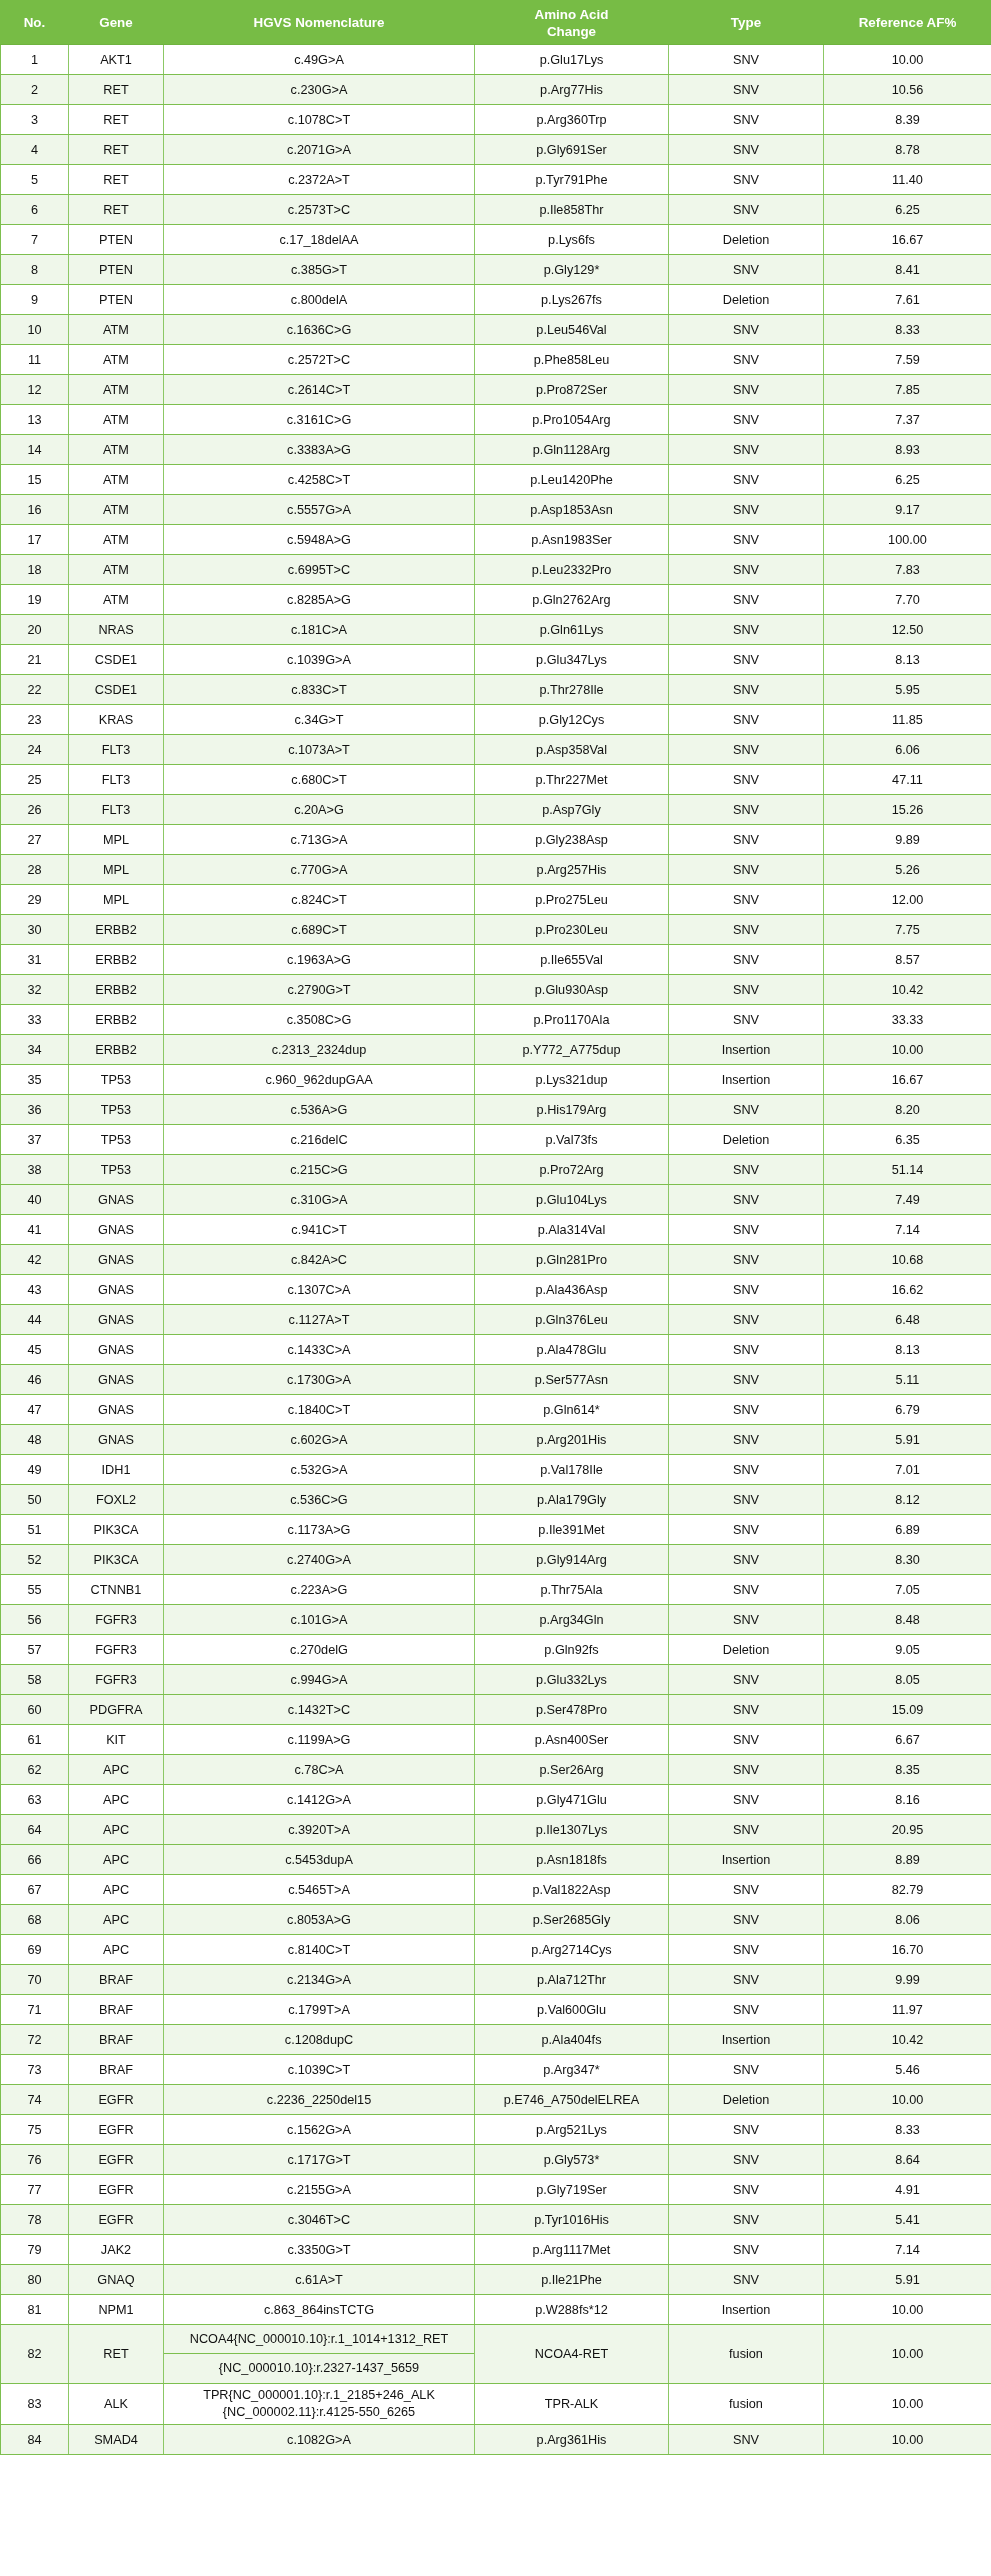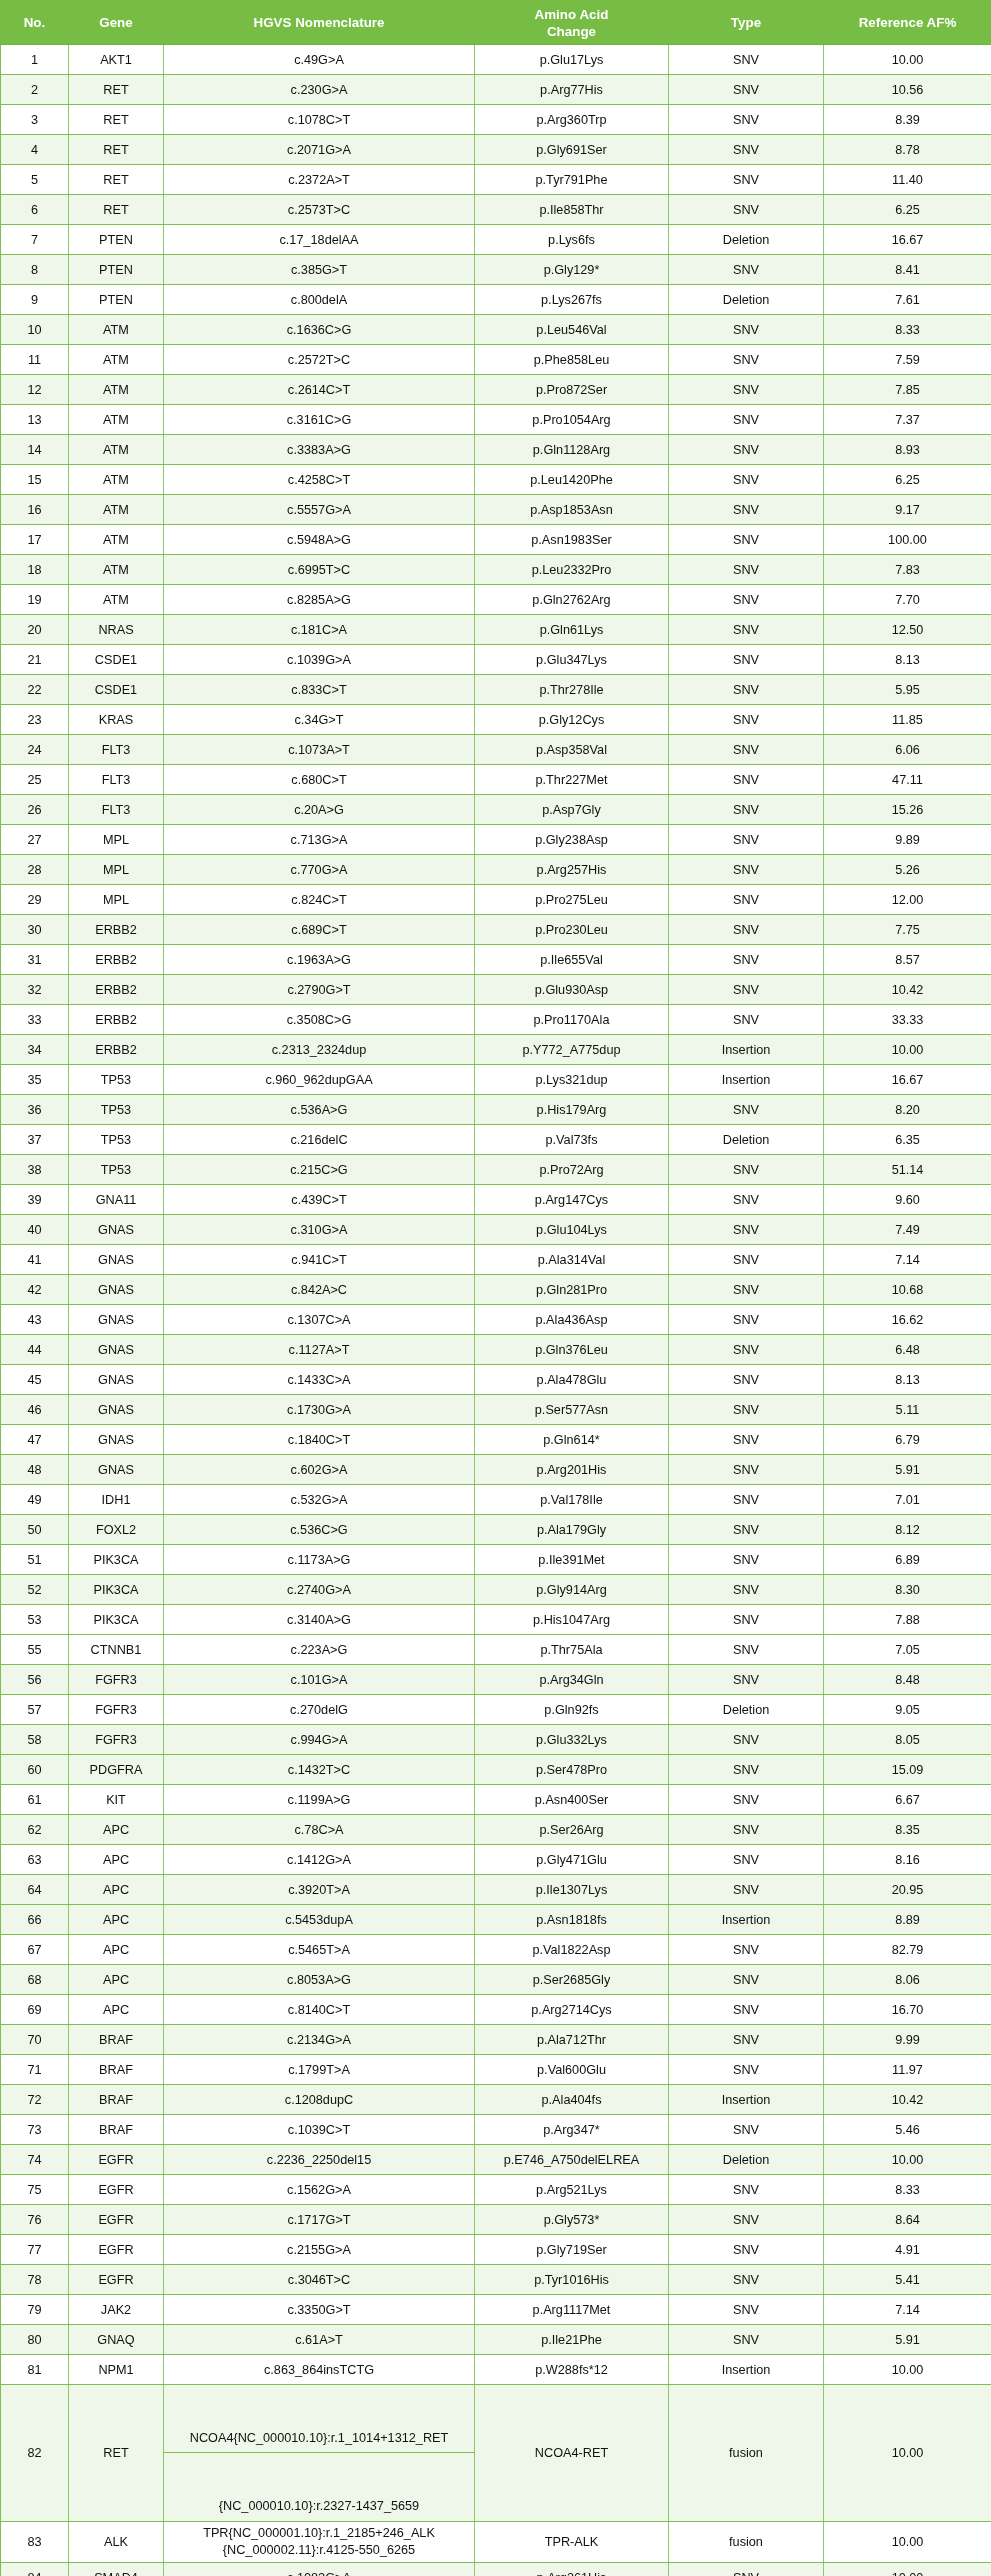--- a/index.html
+++ b/index.html
@@ -56,21 +56,20 @@
     tbody tr.even td { background: #eff7ea; }
     tbody tr.odd td { background: #ffffff; }
 
     td.hgvs-split {
       padding: 0;
     }
     .split-line {
       height: 29px;
       line-height: 29px;
       box-sizing: border-box;
-      margin-top: 39px;
     }
     .split-line.top {
       border-bottom: 1.4px solid #7dbf4e;
     }
     .two-line {
       line-height: 17px;
       white-space: normal;
     }
     tr.tall-82 td { height: 59px; }
     tr.tall-83 td { height: 41px; }
@@ -399,28 +398,20 @@
     <td>6.35</td>
   </tr>
       <tr class="even">
     <td>38</td>
     <td>TP53</td>
     <td>c.215C&gt;G</td>
     <td>p.Pro72Arg</td>
     <td>SNV</td>
     <td>51.14</td>
   </tr>
-      <tr class="odd">
-    <td>39</td>
-    <td>GNA11</td>
-    <td>c.439C&gt;T</td>
-    <td>p.Arg147Cys</td>
-    <td>SNV</td>
-    <td>9.60</td>
-  </tr>
       <tr class="even">
     <td>40</td>
     <td>GNAS</td>
     <td>c.310G&gt;A</td>
     <td>p.Glu104Lys</td>
     <td>SNV</td>
     <td>7.49</td>
   </tr>
       <tr class="odd">
     <td>41</td>
@@ -510,28 +501,20 @@
     <td>SNV</td>
     <td>6.89</td>
   </tr>
       <tr class="even">
     <td>52</td>
     <td>PIK3CA</td>
     <td>c.2740G&gt;A</td>
     <td>p.Gly914Arg</td>
     <td>SNV</td>
     <td>8.30</td>
-  </tr>
-      <tr class="odd">
-    <td>53</td>
-    <td>PIK3CA</td>
-    <td>c.3140A&gt;G</td>
-    <td>p.His1047Arg</td>
-    <td>SNV</td>
-    <td>7.88</td>
   </tr>
       <tr class="odd">
     <td>55</td>
     <td>CTNNB1</td>
     <td>c.223A&gt;G</td>
     <td>p.Thr75Ala</td>
     <td>SNV</td>
     <td>7.05</td>
   </tr>
       <tr class="even">

